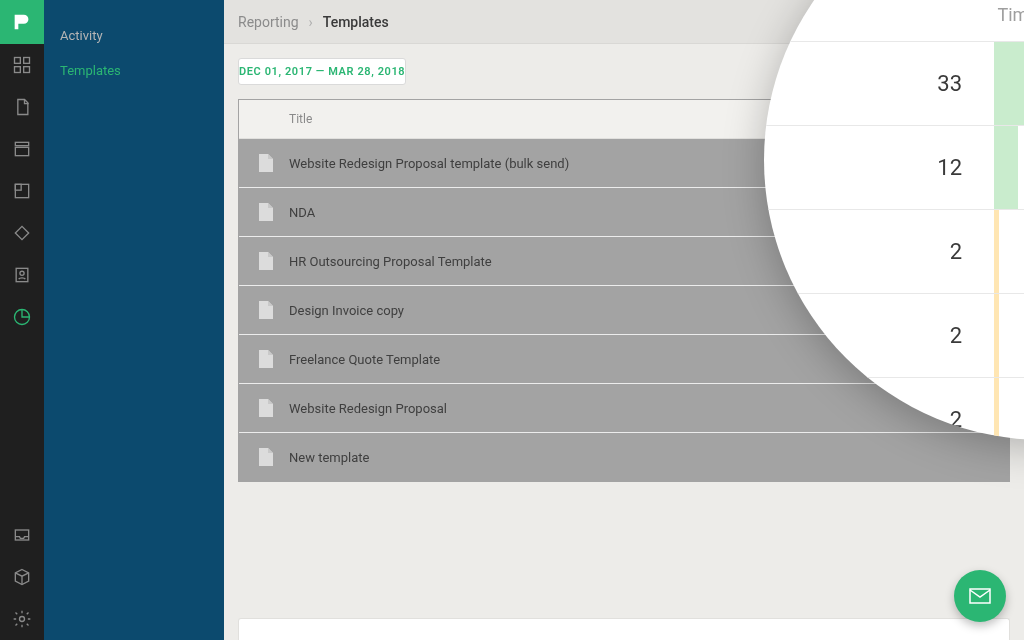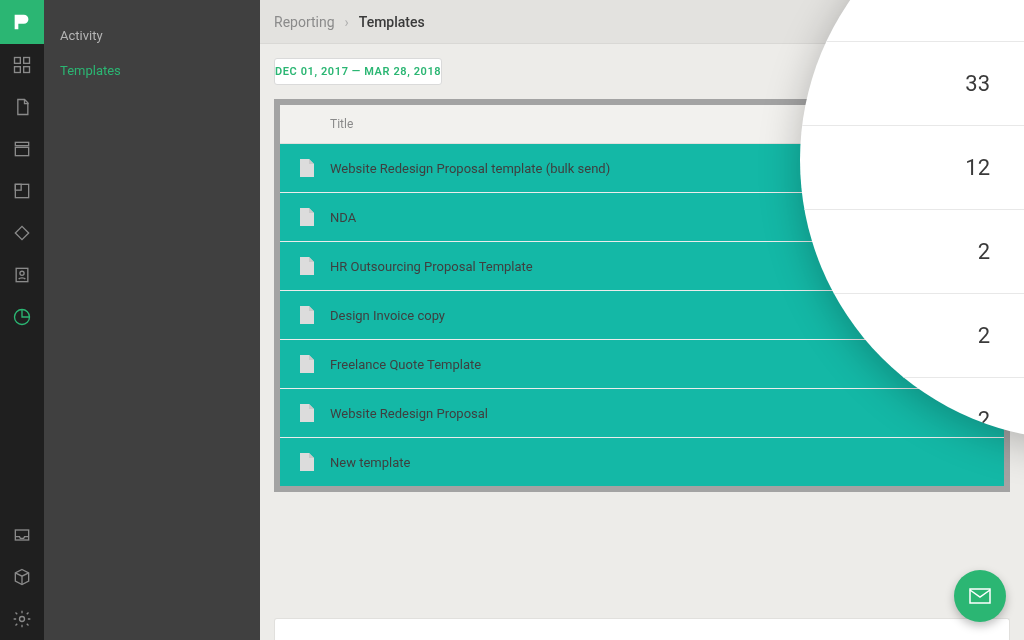--- a/index.html
+++ b/index.html
@@ -9,35 +9,35 @@
   
   .rail { width: 44px; background: #1f1f1f; display: flex; flex-direction: column; align-items: center; padding-top: 0; }
   .rail-logo { width: 44px; height: 44px; background: #2bb673; display:flex; align-items:center; justify-content:center; }
   .rail-logo svg { width: 22px; height: 22px; }
   .rail-item { width: 44px; height: 42px; display:flex; align-items:center; justify-content:center; }
   .rail-item svg { width: 20px; height: 20px; stroke: #8a8a8a; fill:none; stroke-width:1.6; }
   .rail-item.active svg { stroke: #2bb673; }
   .rail-spacer { flex: 1; }
 
   
-  .sidebar { width: 216px; background: #404040; color: #b5b5b5; padding-top: 18px; }
+  .sidebar { width: 180px; background: #0c4a6e; color: #b5b5b5; padding-top: 18px; }
   .sidebar-item { padding: 10px 16px; font-size: 13px; cursor: pointer; }
   .sidebar-item.active { color: #2bb673; }
 
   
   .main { flex:1; background: #edece9; position: relative; }
 
   .breadcrumb { height: 44px; display:flex; align-items:center; padding: 0 14px; color:#8b8b8b; font-size:14px; background:#e3e2df; border-bottom:1px solid #d9d8d5; }
   .breadcrumb .sep { margin: 0 10px; color:#b0b0b0; }
   .breadcrumb .current { color:#3a3a3a; font-weight:500; }
 
   .content { padding: 14px; }
   .date-chip { display:inline-block; background:#fff; border:1px solid #dadada; border-radius:3px; padding:6px 0; font-size:11px; letter-spacing:0.6px; color:#2bb673; font-weight:600; }
 
-  .table { margin-top: 14px; background:#14b8a6; border:6px solid #a3a3a3; }
+  .table { margin-top: 14px; background:#a3a3a3; border:1px solid #a3a3a3; }
   .thead { display:flex; background:#f2f1ee; border-bottom:1px solid #e1e0dd; }
   .th-title { flex:1; padding:12px 50px; font-size:12px; color:#8a8a8a; }
   .trow { display:flex; align-items:center; border-bottom:1px solid #ececec; padding: 14px 18px; }
   .trow:last-child { border-bottom:none; }
   .doc-icon { width:18px; height:20px; margin-right: 14px; }
   .doc-icon svg { width:18px; height:20px; }
   .ttitle { font-size:13px; color:#3f3f3f; }
 
   
   .lens {
@@ -47,21 +47,21 @@
     width:560px;
     height:560px;
     border-radius:50%;
     background:#fff;
     box-shadow: 0 8px 40px rgba(0,0,0,0.25);
     overflow:hidden;
   }
   .lens-inner { position:absolute; top:120px; left:0; right:0; }
   .lens-header { text-align:center; font-size:18px; color:#9e9e9e; padding: 4px 0 16px; }
   .lens-row { display:flex; height:84px; align-items:center; border-top:1px solid #e8e8e8; }
-  .lens-count { flex:0 0 230px; text-align:right; padding-right:40px; font-size:22px; color:#3a3a3a; }
+  .lens-count { flex:0 0 230px; text-align:right; padding-right:32px; font-size:22px; color:#3a3a3a; }
   .lens-bar-cell { flex:0 0 58px; height:100%; position:relative; }
   .lens-bar { position:absolute; top:0; bottom:0; left:0; }
 
   
   .fab { position:absolute; right:18px; bottom:18px; width:52px; height:52px; border-radius:50%; background:#2bb673; display:flex; align-items:center; justify-content:center; box-shadow:0 4px 10px rgba(0,0,0,.25); }
   .fab svg { width:24px; height:24px; fill:#fff; }
 
   
   .bottom-panel { position:absolute; left:14px; right:14px; bottom:0; height:22px; background:#fff; border:1px solid #e1e0dd; border-bottom:none; border-radius:3px 3px 0 0; }
 </style>

